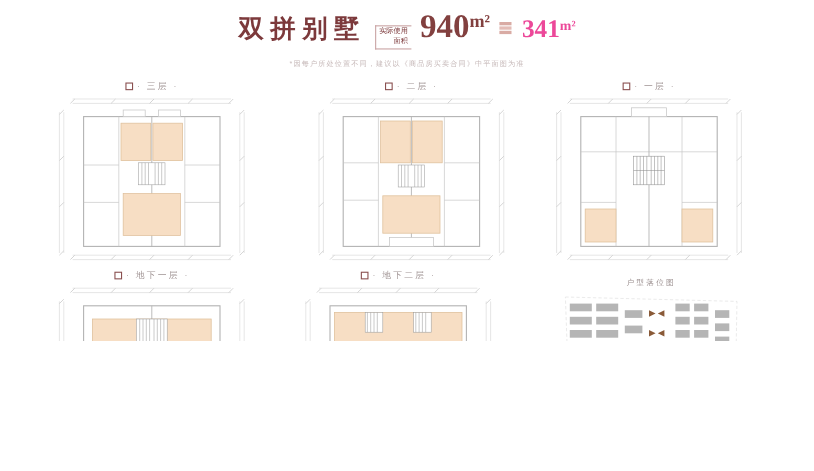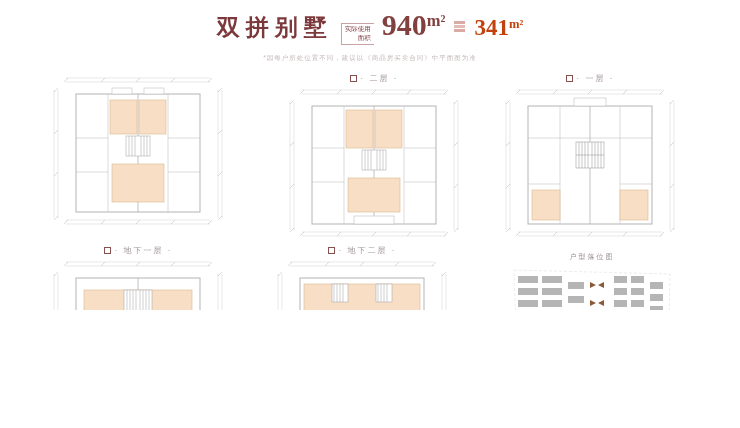--- a/index.html
+++ b/index.html
@@ -8,21 +8,21 @@
   
   .header{position:absolute;top:8px;left:0;right:0;display:flex;justify-content:center;
           align-items:baseline;gap:8px;}
   .title{font-family:"Liberation Serif",serif;font-weight:bold;font-size:23px;
          color:#7c393b;letter-spacing:6px;}
   .area-label{display:flex;flex-direction:column;align-items:flex-end;font-size:6.5px;
               color:#7c393b;line-height:1.35;transform:translateY(-4px);
               border:1px solid #c9a3a3;border-right:none;padding:1px 3px;}
   .area{font-family:"Liberation Serif",serif;font-weight:bold;}
   .area1{font-size:30px;color:#82403f;}
-  .area2{font-size:23px;color:#c2410c;}
+  .area2{font-size:23px;color:#ec4899;}
   .unit{font-size:0.55em;vertical-align:0.55em;letter-spacing:0;}
   .bld-icon{display:inline-block;transform:translateY(-2px);}
   .disclaimer{position:absolute;top:54px;left:0;right:0;text-align:center;
               font-size:6.5px;color:#c6b8b8;letter-spacing:1px;}
   
   .plan{position:absolute;width:180px;text-align:center;}
   .plan-label{display:flex;justify-content:center;align-items:center;gap:4px;
               font-size:8px;color:#a09494;letter-spacing:2px;height:12px;}
   .sq{display:inline-block;width:5px;height:5px;border:1px solid #8a5050;}
   .plan svg{display:block;}
@@ -87,20 +87,24 @@
         <rect x="1" y="1" width="11" height="3" fill="#d9aba4"></rect>
         <rect x="1" y="5" width="11" height="3" fill="#e3bcb6"></rect>
         <rect x="1" y="9" width="11" height="3" fill="#d9aba4"></rect>
       </svg>
     </span>
     <div class="area area2"><span class="num">341</span><span class="unit">m²</span></div>
   </div>
   <div class="disclaimer">*因每户所处位置不同，建议以《商品房买卖合同》中平面图为准</div>
 
   <div class="plan" style="left:48px;top:72px;">
+    <div class="plan-label">
+      <span class="sq"></span>
+      <span>· 三层 ·</span>
+    </div>
     <svg width="180" height="158" viewBox="0 0 180 158">
       <use href="#dimframe"></use>
       <rect x="28" y="22" width="124" height="118" fill="#ffffff" stroke="#b3b3b3"></rect>
       <rect x="64" y="16" width="20" height="6" fill="#ffffff" stroke="#c8c8c8" stroke-width="0.7"></rect>
       <rect x="96" y="16" width="20" height="6" fill="#ffffff" stroke="#c8c8c8" stroke-width="0.7"></rect>
       <g stroke="#c3c3c3" stroke-width="0.6">
         <line x1="60" y1="22" x2="60" y2="140"></line>
           <line x1="120" y1="22" x2="120" y2="140"></line>
         <line x1="28" y1="66" x2="60" y2="66"></line>
           <line x1="120" y1="66" x2="152" y2="66"></line>

